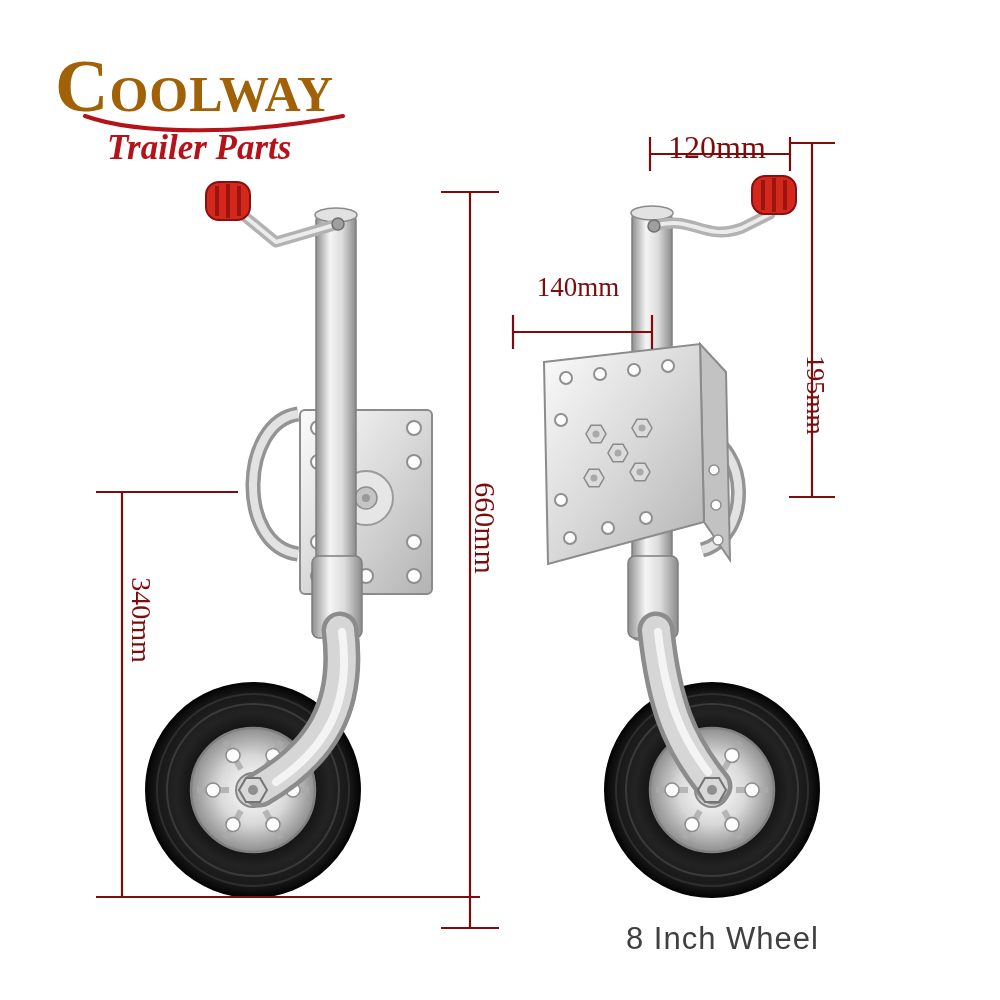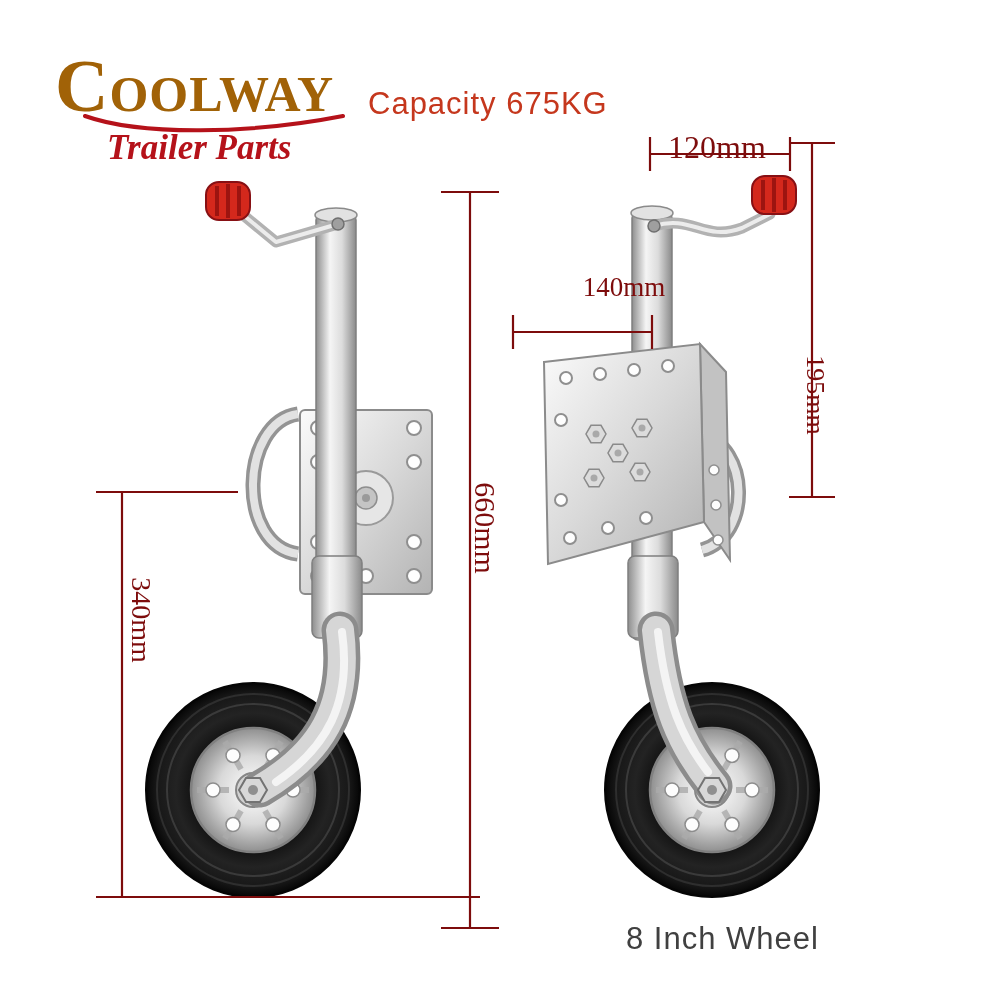--- a/index.html
+++ b/index.html
@@ -41,21 +41,21 @@
     font-size: 31px; color: #404040; letter-spacing: 1px;
   }
 
   
   .dim-label {
     position: absolute;
     font-family: "Liberation Serif", serif;
     color: #7d0c0c; text-align: center; line-height: 1;
   }
   .dl120 { left: 655px; top: 131px; width: 124px; font-size: 32px; }
-  .dl140 { left: 562px; top: 274px; width: 124px; font-size: 27px; }
+  .dl140 { left: 516px; top: 274px; width: 124px; font-size: 27px; }
   .dl195 { left: 759px; top: 382px; width: 112px; font-size: 26px; transform: rotate(90deg); }
   .dl660 { left: 424px; top: 513px; width: 122px; font-size: 30px; transform: rotate(90deg); }
   .dl340 { left: 80px;  top: 606px; width: 122px; font-size: 28px; transform: rotate(90deg); }
 </style>
 </head>
 <body>
 
 <div class="canvas">
 
   <svg class="illustration" width="1000" height="1000" viewBox="0 0 1000 1000">
@@ -265,21 +265,20 @@
   </svg>
 
   <div class="brand">
     <span class="brand-name">COOLWAY</span>
     <svg class="brand-swoosh" width="270" height="26" viewBox="0 0 270 26">
       <path d="M4 6 C 60 26 170 24 262 6" fill="none" stroke="#b5121a" stroke-width="4" stroke-linecap="round"></path>
     </svg>
     <span class="brand-tagline">Trailer Parts</span>
   </div>
 
-  <div class="capacity">Capacity 675KG</div>
 
   <div class="dim-label dl120">120mm</div>
   <div class="dim-label dl140">140mm</div>
   <div class="dim-label dl195">195mm</div>
   <div class="dim-label dl660">660mm</div>
   <div class="dim-label dl340">340mm</div>
 
   <div class="wheel-size">8 Inch Wheel</div>
 
 </div>

